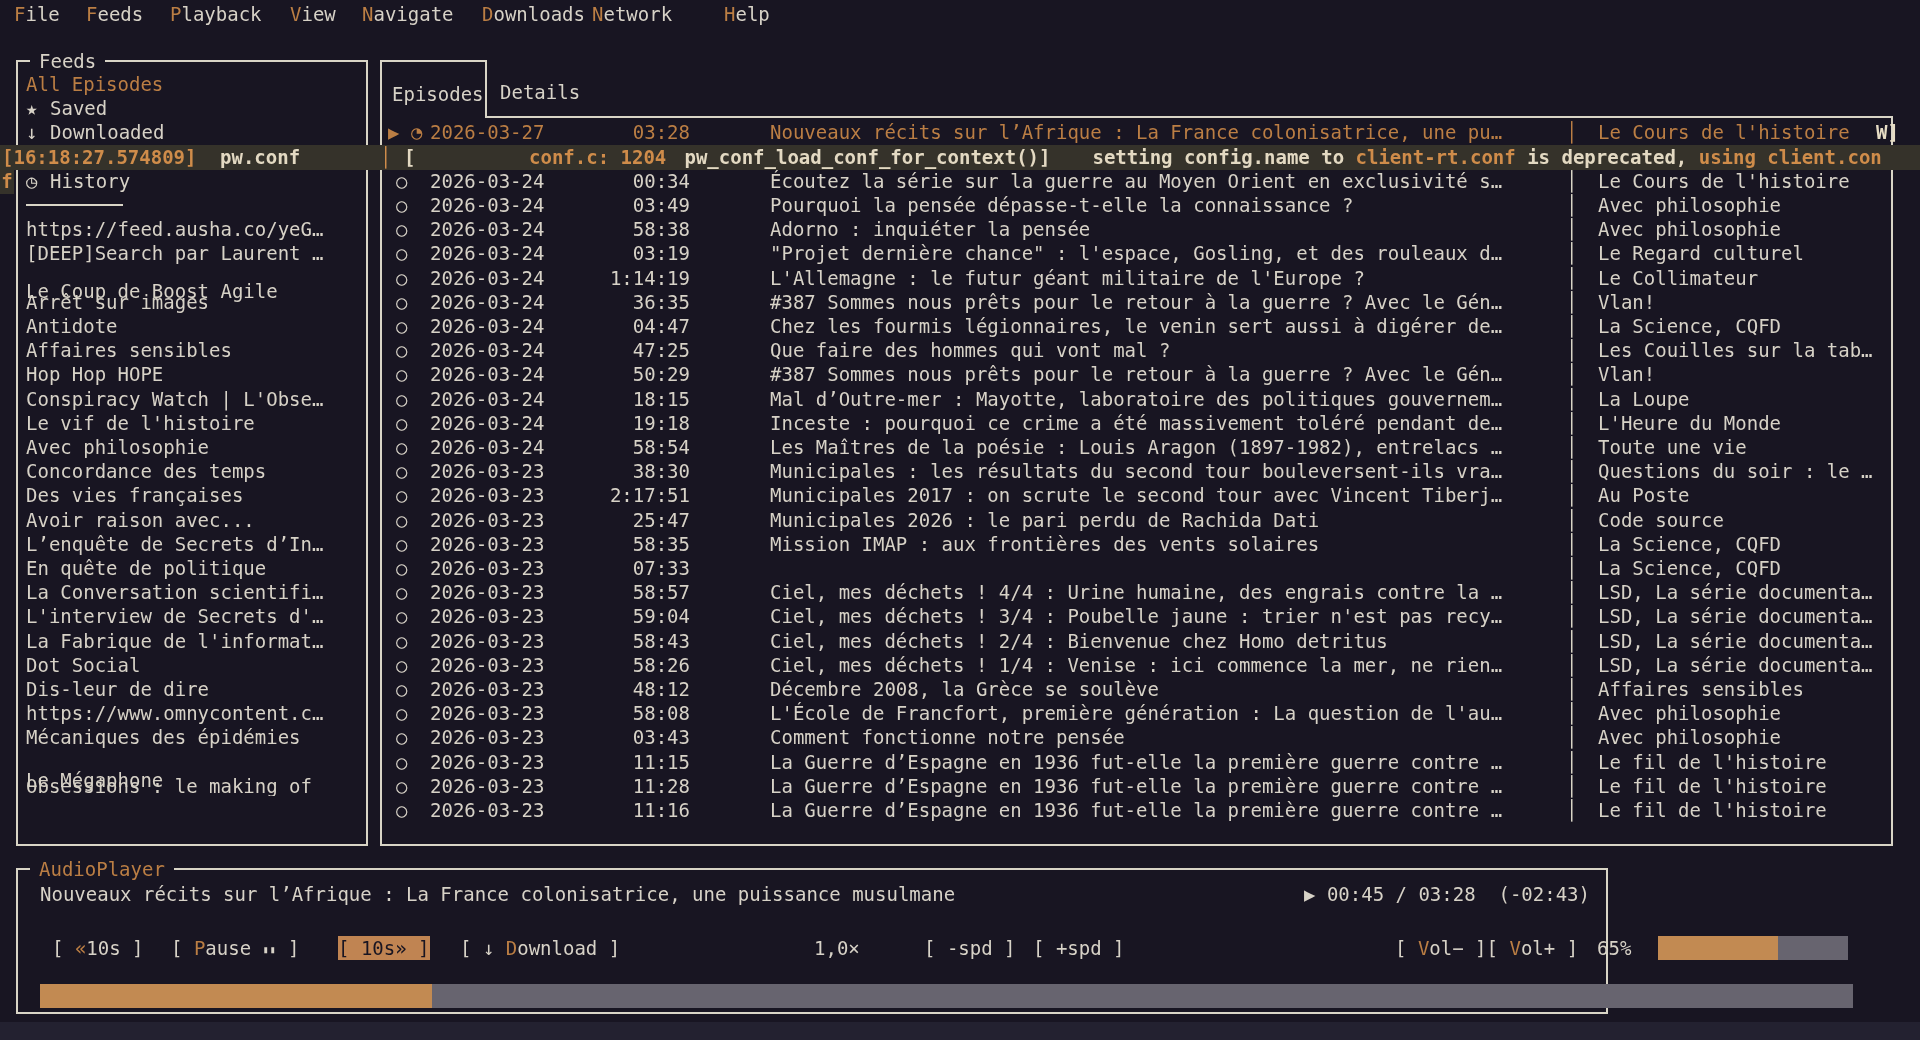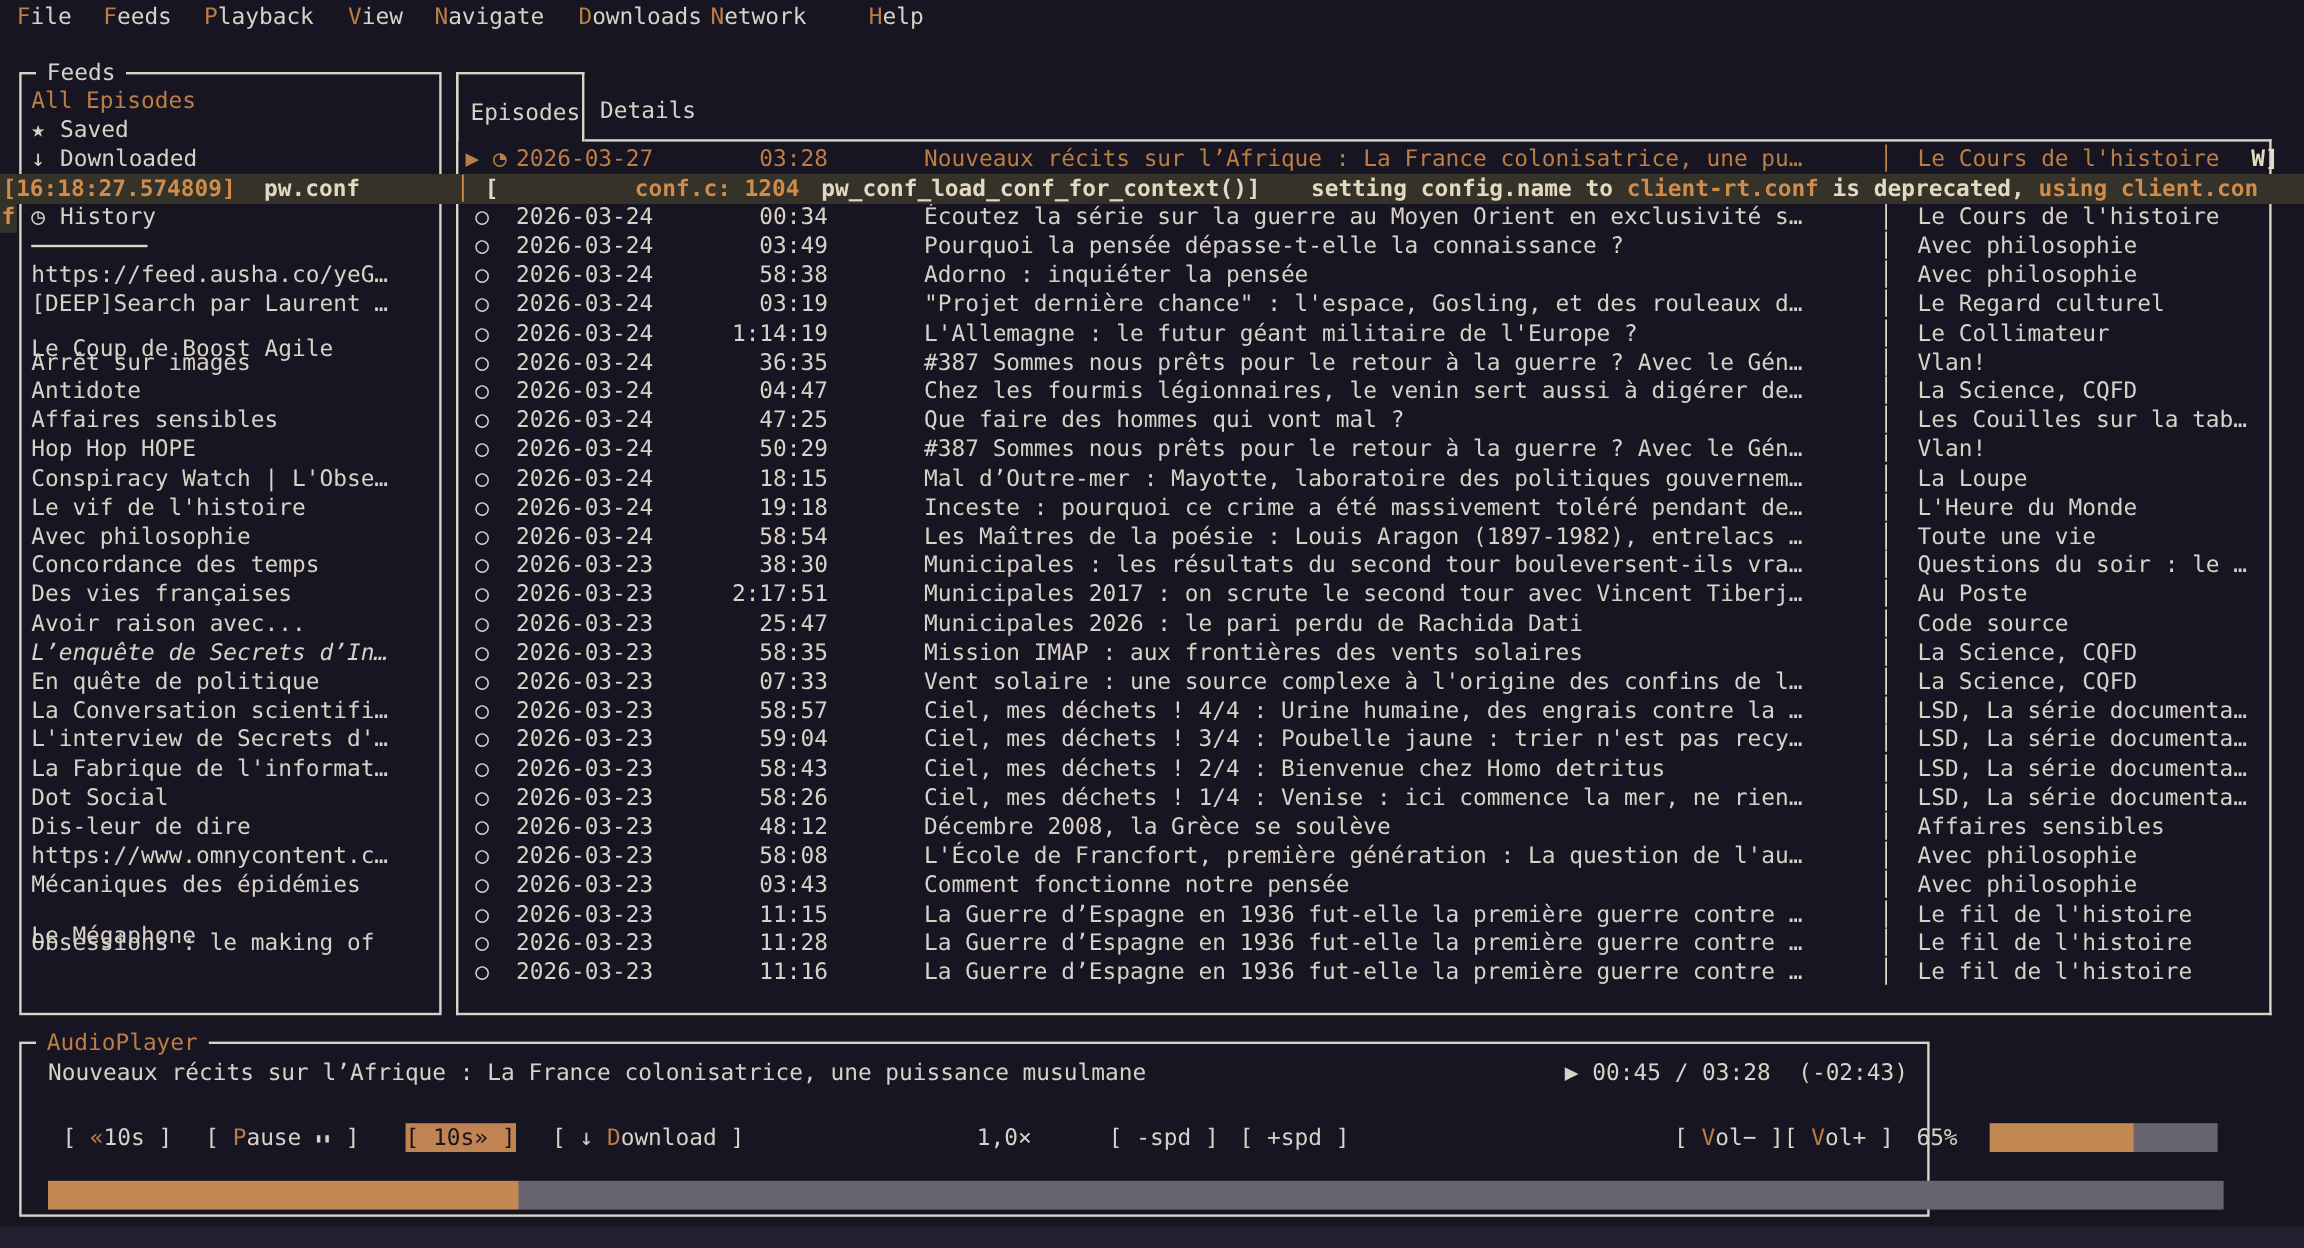--- a/index.html
+++ b/index.html
@@ -102,21 +102,21 @@
     <div class="side-row" style="top: 227.8px;"><span class="lbl noicon">Arrêt sur images</span></div>
     <div class="side-row" style="top: 252px;"><span class="lbl noicon">Antidote</span></div>
     <div class="side-row" style="top: 276.2px;"><span class="lbl noicon">Affaires sensibles</span></div>
     <div class="side-row" style="top: 300.4px;"><span class="lbl noicon">Hop Hop HOPE</span></div>
     <div class="side-row" style="top: 324.6px;"><span class="lbl noicon">Conspiracy Watch | L'Obse…</span></div>
     <div class="side-row" style="top: 348.8px;"><span class="lbl noicon">Le vif de l'histoire</span></div>
     <div class="side-row" style="top: 373px;"><span class="lbl noicon">Avec philosophie</span></div>
     <div class="side-row" style="top: 397.2px;"><span class="lbl noicon">Concordance des temps</span></div>
     <div class="side-row" style="top: 421.4px;"><span class="lbl noicon">Des vies françaises</span></div>
     <div class="side-row" style="top: 445.6px;"><span class="lbl noicon">Avoir raison avec...</span></div>
-    <div class="side-row" style="top: 469.8px; font-style: italic;"><span class="lbl noicon">L’enquête de Secrets d’In…</span></div>
+    <div class="side-row" style="top: 469.8px;"><span class="lbl noicon">L’enquête de Secrets d’In…</span></div>
     <div class="side-row" style="top: 494px;"><span class="lbl noicon">En quête de politique</span></div>
     <div class="side-row" style="top: 518.2px;"><span class="lbl noicon">La Conversation scientifi…</span></div>
     <div class="side-row" style="top: 542.4px;"><span class="lbl noicon">L'interview de Secrets d'…</span></div>
     <div class="side-row" style="top: 566.6px;"><span class="lbl noicon">La Fabrique de l'informat…</span></div>
     <div class="side-row" style="top: 590.8px;"><span class="lbl noicon">Dot Social</span></div>
     <div class="side-row" style="top: 615px;"><span class="lbl noicon">Dis-leur de dire</span></div>
     <div class="side-row" style="top: 639.2px;"><span class="lbl noicon">https://www.omnycontent.c…</span></div>
     <div class="side-row" style="top: 663.4px;"><span class="lbl noicon">Mécaniques des épidémies</span></div>
     <div class="side-row" style="top: 706px;"><span class="lbl noicon">Le Mégaphone</span></div>
     <div class="side-row" style="top: 711.8px;"><span class="lbl noicon">Obsessions : le making of</span></div>
@@ -143,21 +143,21 @@
     <div class="ep-row" style="top: 314px;"><span class="ep-icon">○</span><span class="ep-date">2026-03-24</span><span class="ep-dur">04:47</span><span class="ep-title">Chez les fourmis légionnaires, le venin sert aussi à digérer de…</span><span class="ep-sep">│</span><span class="ep-feed">La Science, CQFD</span></div>
     <div class="ep-row" style="top: 338.2px;"><span class="ep-icon">○</span><span class="ep-date">2026-03-24</span><span class="ep-dur">47:25</span><span class="ep-title">Que faire des hommes qui vont mal ?</span><span class="ep-sep">│</span><span class="ep-feed">Les Couilles sur la tab…</span></div>
     <div class="ep-row" style="top: 362.4px;"><span class="ep-icon">○</span><span class="ep-date">2026-03-24</span><span class="ep-dur">50:29</span><span class="ep-title">#387 Sommes nous prêts pour le retour à la guerre ? Avec le Gén…</span><span class="ep-sep">│</span><span class="ep-feed">Vlan!</span></div>
     <div class="ep-row" style="top: 386.6px;"><span class="ep-icon">○</span><span class="ep-date">2026-03-24</span><span class="ep-dur">18:15</span><span class="ep-title">Mal d’Outre-mer : Mayotte, laboratoire des politiques gouvernem…</span><span class="ep-sep">│</span><span class="ep-feed">La Loupe</span></div>
     <div class="ep-row" style="top: 410.8px;"><span class="ep-icon">○</span><span class="ep-date">2026-03-24</span><span class="ep-dur">19:18</span><span class="ep-title">Inceste : pourquoi ce crime a été massivement toléré pendant de…</span><span class="ep-sep">│</span><span class="ep-feed">L'Heure du Monde</span></div>
     <div class="ep-row" style="top: 435px;"><span class="ep-icon">○</span><span class="ep-date">2026-03-24</span><span class="ep-dur">58:54</span><span class="ep-title">Les Maîtres de la poésie : Louis Aragon (1897-1982), entrelacs …</span><span class="ep-sep">│</span><span class="ep-feed">Toute une vie</span></div>
     <div class="ep-row" style="top: 459.2px;"><span class="ep-icon">○</span><span class="ep-date">2026-03-23</span><span class="ep-dur">38:30</span><span class="ep-title">Municipales : les résultats du second tour bouleversent-ils vra…</span><span class="ep-sep">│</span><span class="ep-feed">Questions du soir : le …</span></div>
     <div class="ep-row" style="top: 483.4px;"><span class="ep-icon">○</span><span class="ep-date">2026-03-23</span><span class="ep-dur">2:17:51</span><span class="ep-title">Municipales 2017 : on scrute le second tour avec Vincent Tiberj…</span><span class="ep-sep">│</span><span class="ep-feed">Au Poste</span></div>
     <div class="ep-row" style="top: 507.6px;"><span class="ep-icon">○</span><span class="ep-date">2026-03-23</span><span class="ep-dur">25:47</span><span class="ep-title">Municipales 2026 : le pari perdu de Rachida Dati</span><span class="ep-sep">│</span><span class="ep-feed">Code source</span></div>
     <div class="ep-row" style="top: 531.8px;"><span class="ep-icon">○</span><span class="ep-date">2026-03-23</span><span class="ep-dur">58:35</span><span class="ep-title">Mission IMAP : aux frontières des vents solaires</span><span class="ep-sep">│</span><span class="ep-feed">La Science, CQFD</span></div>
-    <div class="ep-row" style="top: 556px;"><span class="ep-icon">○</span><span class="ep-date">2026-03-23</span><span class="ep-dur">07:33</span><span class="ep-title">Vent solaire : une source complexe à l'origine des confins de l…</span><span class="ep-sep">│</span><span class="ep-feed">La Science, CQFD</span></div>
+    <div class="ep-row" style="top: 556px;"><span class="ep-icon">○</span><span class="ep-date">2026-03-23</span><span class="ep-dur">07:33</span><span class="ep-sep">│</span><span class="ep-feed">La Science, CQFD</span></div>
     <div class="ep-row" style="top: 580.2px;"><span class="ep-icon">○</span><span class="ep-date">2026-03-23</span><span class="ep-dur">58:57</span><span class="ep-title">Ciel, mes déchets ! 4/4 : Urine humaine, des engrais contre la …</span><span class="ep-sep">│</span><span class="ep-feed">LSD, La série documenta…</span></div>
     <div class="ep-row" style="top: 604.4px;"><span class="ep-icon">○</span><span class="ep-date">2026-03-23</span><span class="ep-dur">59:04</span><span class="ep-title">Ciel, mes déchets ! 3/4 : Poubelle jaune : trier n'est pas recy…</span><span class="ep-sep">│</span><span class="ep-feed">LSD, La série documenta…</span></div>
     <div class="ep-row" style="top: 628.6px;"><span class="ep-icon">○</span><span class="ep-date">2026-03-23</span><span class="ep-dur">58:43</span><span class="ep-title">Ciel, mes déchets ! 2/4 : Bienvenue chez Homo detritus</span><span class="ep-sep">│</span><span class="ep-feed">LSD, La série documenta…</span></div>
     <div class="ep-row" style="top: 652.8px;"><span class="ep-icon">○</span><span class="ep-date">2026-03-23</span><span class="ep-dur">58:26</span><span class="ep-title">Ciel, mes déchets ! 1/4 : Venise : ici commence la mer, ne rien…</span><span class="ep-sep">│</span><span class="ep-feed">LSD, La série documenta…</span></div>
     <div class="ep-row" style="top: 677px;"><span class="ep-icon">○</span><span class="ep-date">2026-03-23</span><span class="ep-dur">48:12</span><span class="ep-title">Décembre 2008, la Grèce se soulève</span><span class="ep-sep">│</span><span class="ep-feed">Affaires sensibles</span></div>
     <div class="ep-row" style="top: 701.2px;"><span class="ep-icon">○</span><span class="ep-date">2026-03-23</span><span class="ep-dur">58:08</span><span class="ep-title">L'École de Francfort, première génération : La question de l'au…</span><span class="ep-sep">│</span><span class="ep-feed">Avec philosophie</span></div>
     <div class="ep-row" style="top: 725.4px;"><span class="ep-icon">○</span><span class="ep-date">2026-03-23</span><span class="ep-dur">03:43</span><span class="ep-title">Comment fonctionne notre pensée</span><span class="ep-sep">│</span><span class="ep-feed">Avec philosophie</span></div>
     <div class="ep-row" style="top: 749.6px;"><span class="ep-icon">○</span><span class="ep-date">2026-03-23</span><span class="ep-dur">11:15</span><span class="ep-title">La Guerre d’Espagne en 1936 fut-elle la première guerre contre …</span><span class="ep-sep">│</span><span class="ep-feed">Le fil de l'histoire</span></div>
     <div class="ep-row" style="top: 773.8px;"><span class="ep-icon">○</span><span class="ep-date">2026-03-23</span><span class="ep-dur">11:28</span><span class="ep-title">La Guerre d’Espagne en 1936 fut-elle la première guerre contre …</span><span class="ep-sep">│</span><span class="ep-feed">Le fil de l'histoire</span></div>
     <div class="ep-row" style="top: 798px;"><span class="ep-icon">○</span><span class="ep-date">2026-03-23</span><span class="ep-dur">11:16</span><span class="ep-title">La Guerre d’Espagne en 1936 fut-elle la première guerre contre …</span><span class="ep-sep">│</span><span class="ep-feed">Le fil de l'histoire</span></div>

